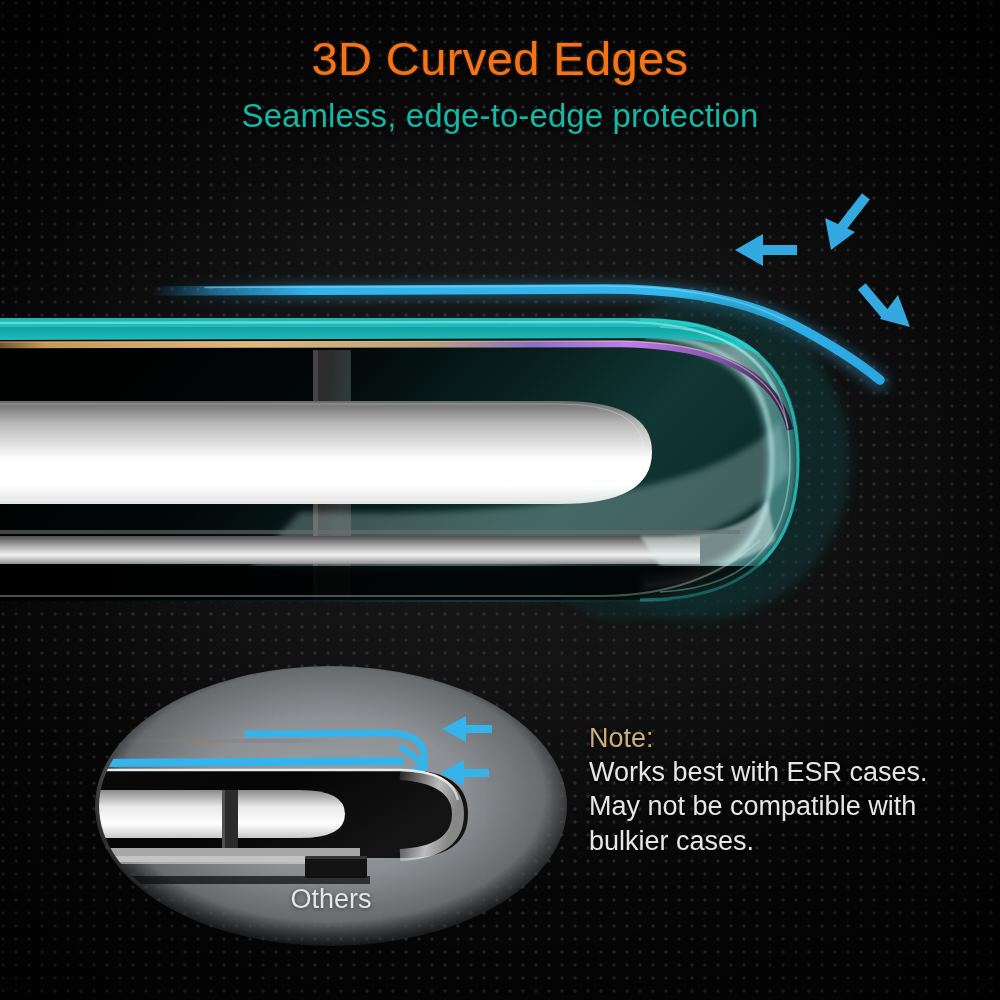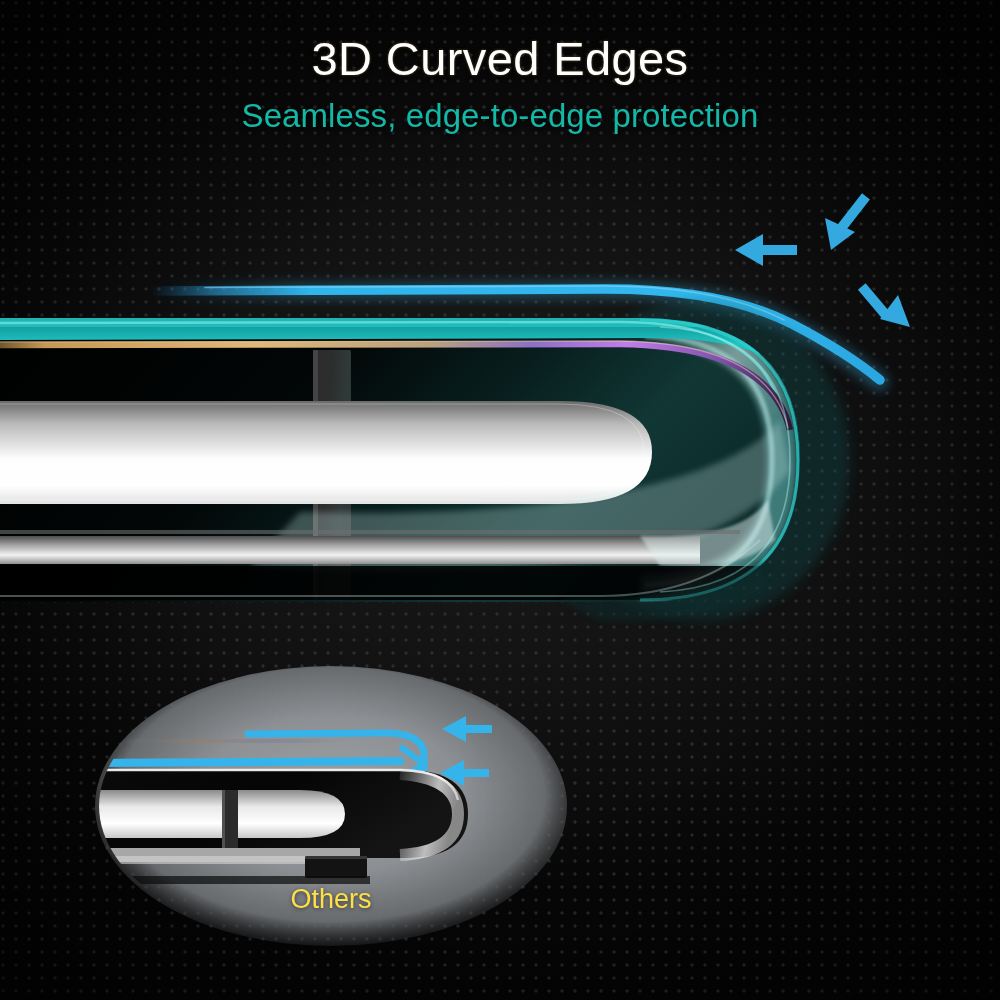--- a/index.html
+++ b/index.html
@@ -21,21 +21,21 @@
   #vignette{
     position:absolute;inset:0;
     background:radial-gradient(ellipse 820px 760px at 50% 50%, rgba(0,0,0,0) 40%, rgba(0,0,0,.55) 82%, rgba(0,0,0,.9) 100%);
     pointer-events:none;
   }
 
   
   .head-wrap{position:absolute;left:0;right:0;top:34px;text-align:center;z-index:40;}
   #title{
     font-size:47px;letter-spacing:.4px;font-weight:400;
-    color:#ffffff;
+    color:#f97316;
     text-shadow:0 0 3px rgba(243,200,105,.35), 0 2px 5px rgba(0,0,0,.9);
     line-height:1.05;
   }
   #subtitle{
     margin-top:14px;font-size:33px;font-weight:400;color:#14b8a6;
     text-shadow:0 2px 5px rgba(0,0,0,.9);letter-spacing:.1px;
   }
 
   
   #hero{position:absolute;left:0;top:0;width:1000px;height:1000px;z-index:20;}
@@ -49,21 +49,21 @@
     text-shadow:0 1px 4px rgba(0,0,0,.9);
   }
   .note-line{
     font-size:27px;color:#e6e6e6;line-height:1.27;
     text-shadow:0 1px 4px rgba(0,0,0,.9);white-space:nowrap;
   }
 
   
   #others-label{
     position:absolute;left:0;width:460px;top:884px;text-align:center;
-    font-size:27px;color:#fde047;z-index:46;
+    font-size:27px;color:#e5e5e5;z-index:46;
     text-shadow:0 1px 4px rgba(0,0,0,.55);
     left:101px;
   }
 </style>
 </head>
 <body>
 
 <div id="stage">
 
   <div id="dots"></div>
@@ -289,16 +289,22 @@
     </g>
   </svg>
 
   <div id="vignette"></div>
 
   <div class="head-wrap">
     <div id="title">3D Curved Edges</div>
     <div id="subtitle">Seamless, edge-to-edge protection</div>
   </div>
 
+  <div id="note">
+    <div id="note-label">Note:</div>
+    <div class="note-line">Works best with ESR cases.</div>
+    <div class="note-line">May not be compatible with</div>
+    <div class="note-line">bulkier cases.</div>
+  </div>
 
   <div id="others-label">Others</div>
 
 </div>
 
 </body></html>

